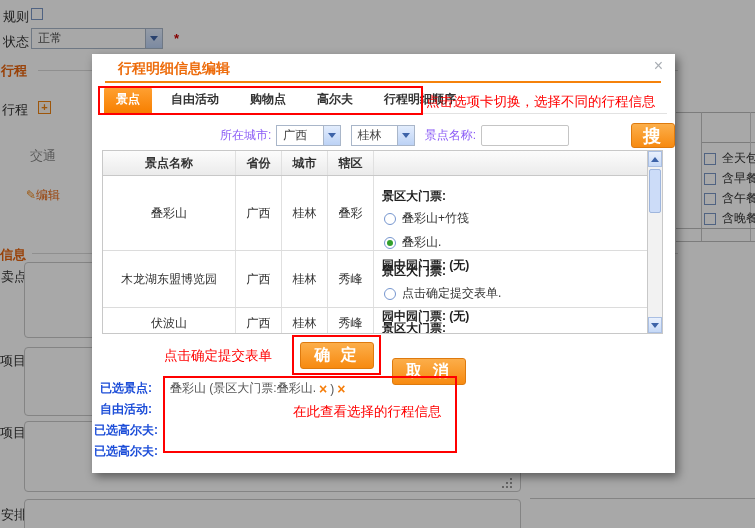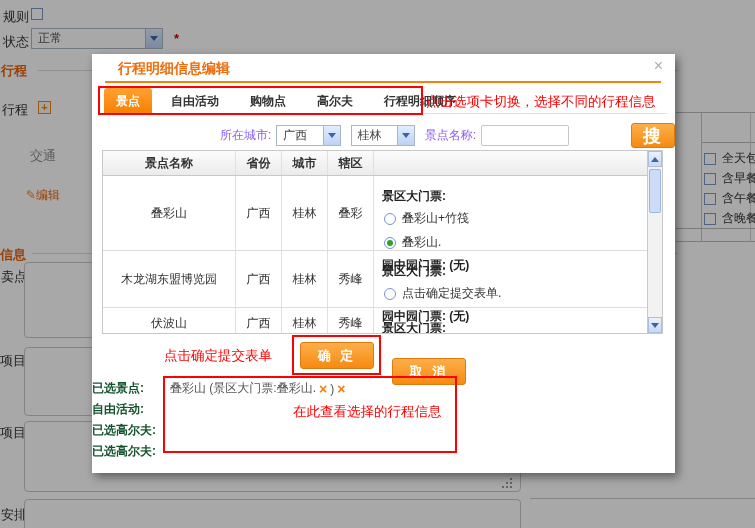--- a/index.html
+++ b/index.html
@@ -28,21 +28,21 @@
   .meal-row { position:absolute; display:flex; align-items:center; font-size:12px; color:#333; white-space:nowrap; }
   
   #overlay { position:absolute; inset:0; background:rgba(0,0,0,0.34); z-index:5; }
   
   #modal { position:absolute; left:92px; top:54px; width:583px; height:419px; background:#fff; z-index:10;
     box-shadow:3px 4px 9px rgba(0,0,0,0.45); }
   #modal-title { position:absolute; left:26px; top:6px; font-size:14px; font-weight:bold; color:#ed6c0c; }
   #modal-close { position:absolute; right:12px; top:4px; font-size:16px; color:#a8adb3; cursor:pointer; line-height:16px; }
   #title-underline { position:absolute; left:13px; top:27px; width:556px; height:2px; background:#f5820b; }
   #tabbar-line { position:absolute; left:8px; top:59px; width:567px; height:1px; background:#e2e2e2; }
-  #tabs { position:absolute; left:12px; top:33px; height:27px; display:flex; align-items:center; gap:7px; }
+  #tabs { position:absolute; left:12px; top:33px; height:27px; display:flex; align-items:flex-start; gap:7px;font-family:Liberation Mono, monospace; }
   .tab { padding:0 12px; height:26px; line-height:26px; font-weight:bold; font-size:12px; color:#333; cursor:pointer; white-space:nowrap; }
   .tab.active { background:linear-gradient(#ffa133,#f77f00); color:#fff; border-radius:3px 3px 0 0; }
   .red-rect { position:absolute; border:2px solid #f00; z-index:12; pointer-events:none; }
   .red-note { position:absolute; color:#f00; font-size:13.5px; z-index:12; white-space:nowrap; }
   #search-row { position:absolute; left:0; top:68px; width:583px; height:26px; display:flex; align-items:center; padding-left:128px; }
   #search-row .lbl { color:#8b5cf6; margin-right:5px; white-space:nowrap; }
   .mini-select { width:82px; height:21px; position:relative; background:#fff; border:1px solid #a9b6c9; display:flex; align-items:center; margin-right:10px; }
   .mini-select .sel-text { flex:1; padding-left:6px; color:#444; }
   #keyword-input { width:88px; height:21px; border:1px solid #c5c5c5; border-radius:2px; margin-right:14px; padding:0 4px; font-size:12px; }
   #search-btn { width:56px; height:25px; background:linear-gradient(#fcaf4b,#f78a10); border:1px solid #de7a0e; border-radius:3px;
@@ -61,25 +61,25 @@
   .radio-line { display:flex; align-items:center; margin:5px 0 2px 2px; }
   .radio { width:12px; height:12px; border-radius:50%; border:1px solid #7696cf; background:#fff; margin-right:6px; position:relative; }
   .radio.checked::after { content:""; position:absolute; left:2px; top:2px; width:6px; height:6px; border-radius:50%; background:#33a02c; }
   
   #scrollbar { width:15px; background:#f2f2f2; border-left:1px solid #c8c8c8; position:relative; }
   .sb-btn { position:absolute; left:0; width:14px; height:16px; background:linear-gradient(#eaf1fd,#c6d9f7); border:1px solid #aabfe3; display:flex; align-items:center; justify-content:center; cursor:pointer; }
   #sb-up { top:0; } #sb-down { bottom:0; }
   #sb-thumb { position:absolute; left:1px; top:18px; width:12px; height:44px; background:#ccdcf8; border:1px solid #9fb6dd; border-radius:2px; cursor:grab; }
   
   .o-btn { position:absolute; width:74px; height:27px; background:linear-gradient(#fcae4a,#f78a10); border:1px solid #e8competent0; border-radius:3px;
-    color:#fff; font-weight:bold; font-size:13px; letter-spacing:3px; cursor:pointer; }
+    color:#fff; font-weight:bold; font-size:16px; letter-spacing:3px; cursor:pointer; }
   #confirm-btn { left:208px; top:288px; border:1px solid #de7a0e; }
   #cancel-btn { left:300px; top:304px; border:1px solid #de7a0e; }
   
-  .sum-label { position:absolute; left:0; width:68px; text-align:left; font-weight:bold; color:#14532d; }
+  .sum-label { position:absolute; left:0; width:68px; text-align:center; font-weight:bold; color:#1d4ed8; }
   #scenic-value { position:absolute; left:78px; top:326px; color:#555; display:flex; align-items:center; gap:3px; }
   .x-icon { color:#f57e0c; font-weight:bold; font-size:14px; line-height:12px; cursor:pointer; }
 </style>
 </head>
 <body>
 
 <div id="bg">
 
   <span class="bg-label" style="left:3px; top:8px;">规则</span>
   <span class="checkbox" style="left:31px; top:8px;"></span>

